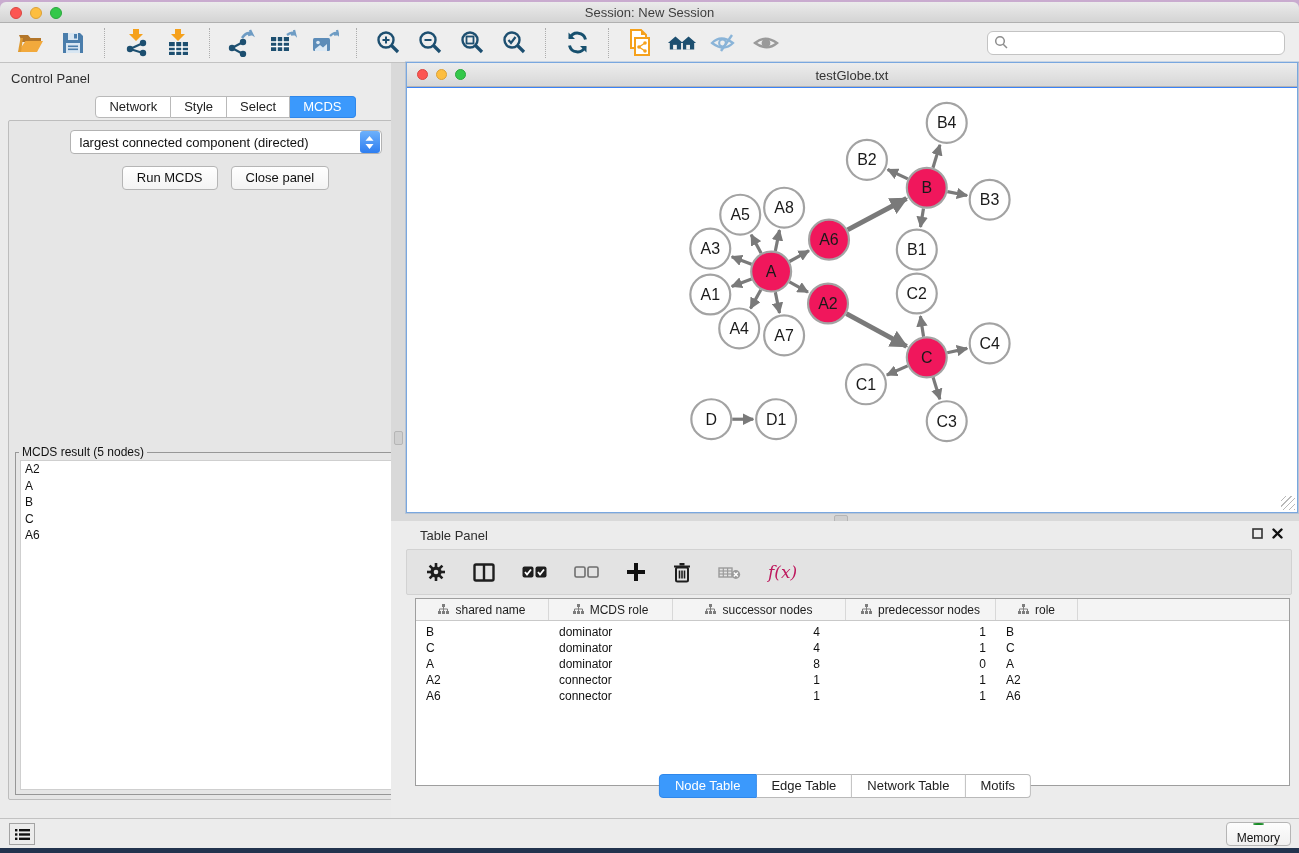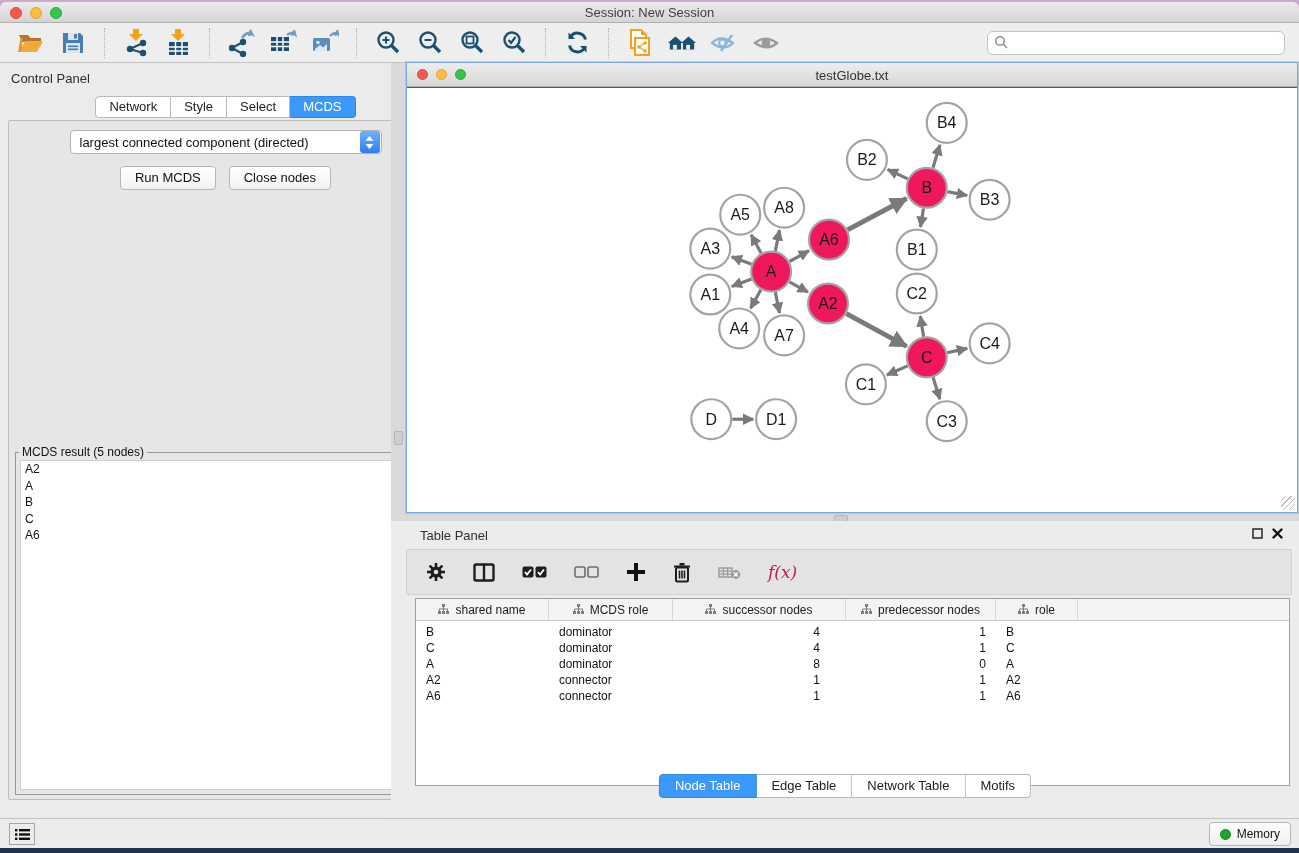--- a/index.html
+++ b/index.html
@@ -67,21 +67,21 @@
     border:1px solid #cfcfcf; overflow:hidden; }
   .result-scroll { position:absolute; right:0; top:0; bottom:0; width:12px; background:#f3f3f3;
     border-left:1px solid #dedede; }
   .result-item { font-size:12px; color:#111; line-height:16.5px; padding-left:4px; }
 
   
   .right-area { position:absolute; left:391px; top:0; right:0; bottom:0; background:#d9d9d9; }
   .v-divider-thumb { position:absolute; left:3px; top:368px; width:9px; height:14px;
     background:#cfcfcf; border:1px solid #b5b5b5; border-radius:2px; }
   .net-window { position:absolute; left:15px; top:-1px; right:1px; height:451px;
-    background:#0f766e; border:1px solid #79a7df; box-shadow:0 0 0 1px rgba(90,140,200,.25); }
+    background:#3b82f6; border:1px solid #79a7df; box-shadow:0 0 0 1px rgba(90,140,200,.25); }
   .net-titlebar { position:relative; height:24px; background:linear-gradient(#ededed,#d7d7d7);
     border-bottom:1px solid #b4b4b4; }
   .net-titlebar .tl-group { top:6px; }
   .net-titlebar .tlight { width:11px; height:11px; }
   .net-title { position:absolute; left:0; right:0; top:5px; text-align:center; font-size:13px; color:#333; }
   .net-content { position:absolute; top:25px; left:0; right:0; bottom:0; background:#fff; overflow:hidden; }
   .net-content svg { position:absolute; inset:0; }
   .resize-grip { position:absolute; right:2px; bottom:2px; width:14px; height:14px;
     background:repeating-linear-gradient(135deg, transparent 0 3px, #b9b9b9 3px 4px); }
   .h-divider-thumb { position:absolute; left:443px; top:452px; width:14px; height:8px;
@@ -110,21 +110,21 @@
   .bottom-tabs { position:absolute; left:50%; transform:translateX(-50%); bottom:20px; display:flex; }
   .bottom-tabs .seg-tab { padding:3px 15px 4px; }
 
   
   .statusbar { position:absolute; left:0; right:0; bottom:5px; height:30px; background:#ececec;
     border-top:1px solid #c2c2c2; }
   .list-btn { position:absolute; left:9px; top:4px; width:26px; height:22px; background:#ececec;
     border:1px solid #a3a3a3; display:flex; align-items:center; justify-content:center; }
   .memory-btn { position:absolute; right:8px; top:3px; height:24px;
     background:linear-gradient(#fdfdfd,#f0f0f0); border:1px solid #b5b5b5; border-radius:4px;
-    display:flex; align-items:center; gap:6px; padding:0 10px; font-size:12px; color:#111; }
+    display:flex; align-items:center; gap:6px; padding:0 10px; font-size:12px; color:#111;flex-direction:column; }
   .mem-dot { width:11px; height:11px; border-radius:50%; background:#1fa32e; border:1px solid #178a25; }
 </style>
 </head>
 <body>
 
 <div id="screen">
   <div class="desktop-top"></div>
 
   <div class="titlebar">
     <div class="tl-group">
@@ -331,21 +331,21 @@
             <svg width="9" height="6" viewBox="0 0 9 6">
                 <path d="M4.5 0L8.5 5h-8z" fill="#fff" transform="scale(1,0.95)"></path>
               </svg>
             <svg width="9" height="6" viewBox="0 0 9 6">
                 <path d="M4.5 6L.5 1h8z" fill="#fff"></path>
               </svg>
           </div>
         </div>
         <div class="btn-row">
           <button class="mac-btn">Run MCDS</button>
-          <button class="mac-btn">Close nodes</button>
+          <button class="mac-btn">Close panel</button>
         </div>
         <div class="result-fieldset">
           <div class="result-legend">MCDS result (5 nodes)</div>
           <div class="result-list" id="result-list">
             <div class="result-scroll"></div>
           <div class="result-item">A2</div>
               <div class="result-item">A</div>
               <div class="result-item">B</div>
               <div class="result-item">C</div>
               <div class="result-item">A6</div>

